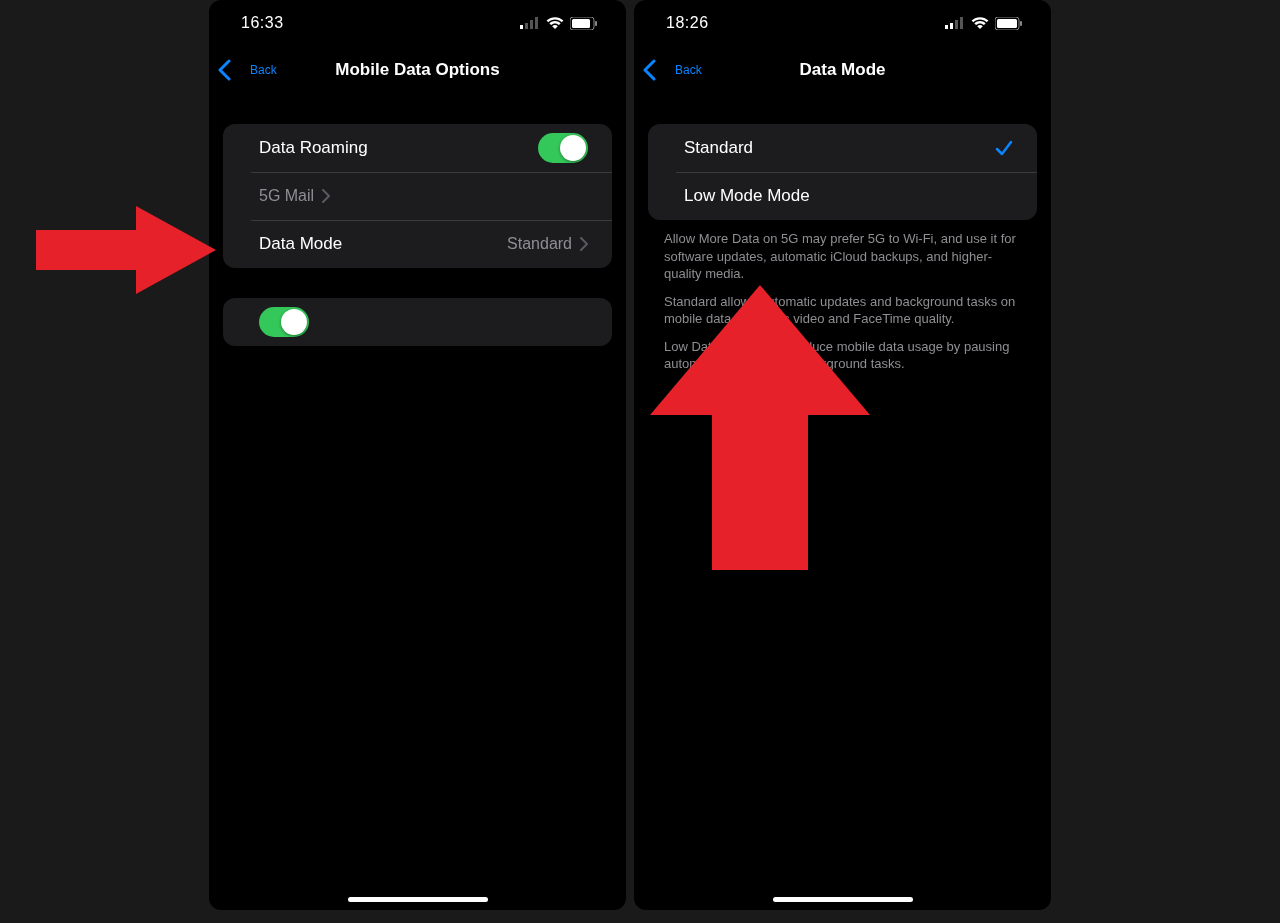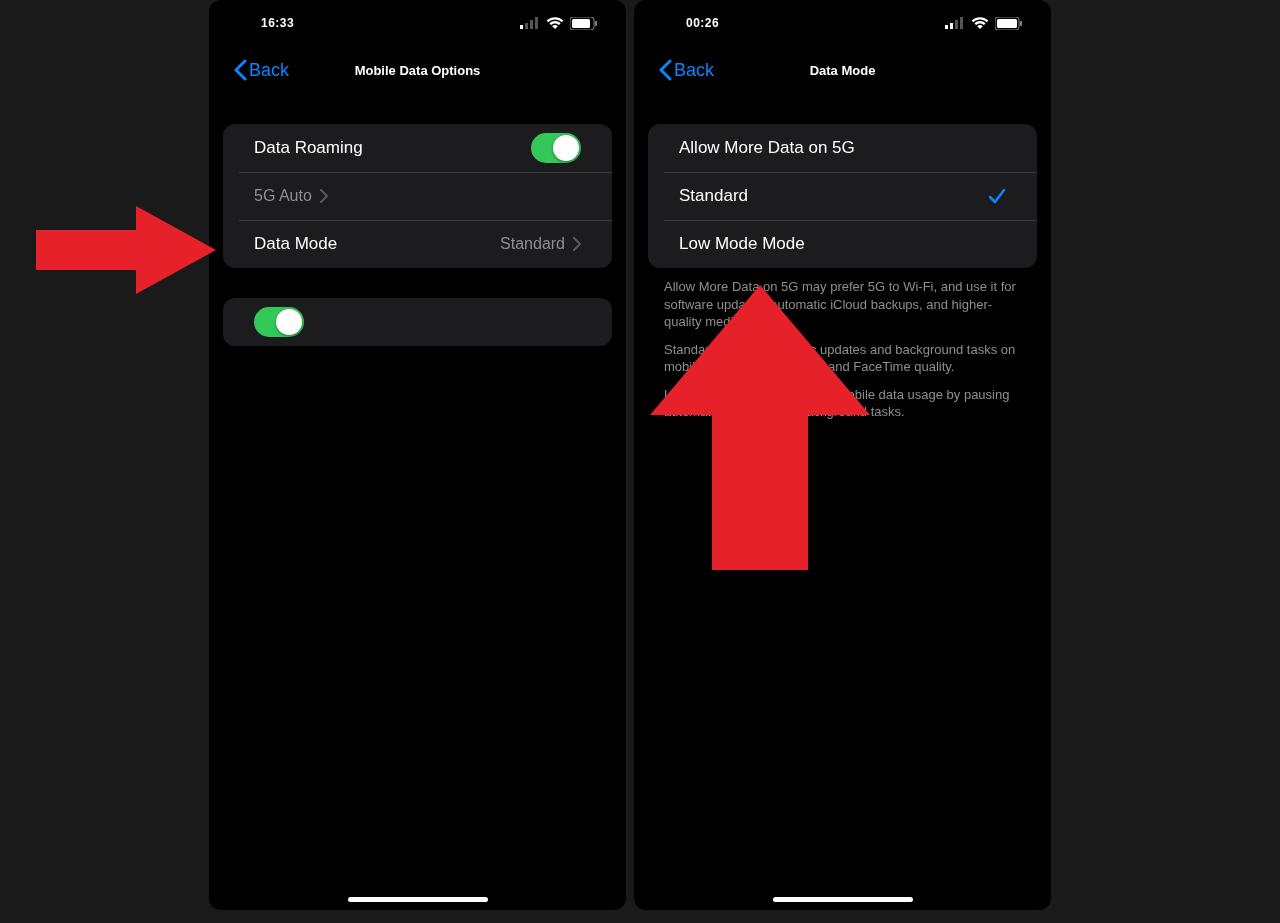--- a/index.html
+++ b/index.html
@@ -19,63 +19,64 @@
   .phone-right { left: 634px; }
 
   
   .status-bar {
     display: flex;
     justify-content: space-between;
     align-items: center;
     height: 46px;
     padding: 0 28px 0 32px;
   }
-  .status-time { font-size: 12px; font-weight: 700; letter-spacing: 0.5px; margin-left: 20px; }
+  .status-time { font-size: 16px; font-weight: 400; letter-spacing: 0.5px; }
   .status-icons { display: flex; align-items: center; gap: 6px; }
   .status-icons svg { display: block; }
 
   
   .nav-bar {
     position: relative;
     height: 48px;
     display: flex;
     align-items: center;
   }
   .back-btn {
     position: absolute;
-    left: 24px;
+    left: 8px;
     display: flex;
     align-items: center;
     color: #0a84ff;
-    font-size: 18px;
-    gap: 2px;
+    font-size: 12px;
+    gap: 19px;
   }
   .back-btn svg { display: block; }
   .nav-title {
     flex: 1;
     text-align: center;
-    font-size: 13px;
+    font-size: 17px;
     font-weight: 600;
     color: #fff;
   }
 
   
   .group {
     margin: 30px 14px 0 14px;
     background: #1c1c1e;
     border-radius: 12px;
     overflow: hidden;
   }
   .row {
     display: flex;
     align-items: center;
     min-height: 48px;
-    padding: 0 31px;
+    padding: 0 24px;
     font-size: 17px;
     position: relative;
+    margin-left: 12px;
   }
   .row + .row::before {
     content: "";
     position: absolute;
     left: 16px; right: 0; top: 0;
     height: 1px;
     background: #3a3a3c;
   }
   .row-label { flex: 1; color: #fff; }
   .row-value { color: #8e8e93; font-size: 16px; margin-right: 8px; }
@@ -163,21 +164,21 @@
     </div>
 
     <div class="group">
       <div class="row">
         <div class="row-label">Data Roaming</div>
         <div class="toggle">
             <div class="knob"></div>
           </div>
       </div>
       <div class="row">
-        <div class="row-value">5G Auto</div>
+        <div class="row-value">5G Mail</div>
         <svg class="chev" width="8" height="14" viewBox="0 0 8 14">
             <path d="M1 1 L7 7 L1 13" stroke="#5a5a5e" stroke-width="2" fill="none" stroke-linecap="round" stroke-linejoin="round"></path>
           </svg>
       </div>
       <div class="row">
         <div class="row-label">Data Mode</div>
         <div class="row-value">Standard</div>
         <svg class="chev" width="8" height="14" viewBox="0 0 8 14">
             <path d="M1 1 L7 7 L1 13" stroke="#5a5a5e" stroke-width="2" fill="none" stroke-linecap="round" stroke-linejoin="round"></path>
           </svg>
@@ -190,21 +191,21 @@
             <div class="knob"></div>
           </div>
       </div>
     </div>
 
     <div class="home-indicator"></div>
   </div>
 
   <div class="phone phone-right">
     <div class="status-bar">
-      <div class="status-time">00:26</div>
+      <div class="status-time">18:26</div>
       <div class="status-icons">
         <svg width="20" height="12" viewBox="0 0 20 12">
             <rect x="0" y="8" width="3" height="4" fill="#fff"></rect>
             <rect x="5" y="6" width="3" height="6" fill="#fff"></rect>
             <rect x="10" y="3" width="3" height="9" fill="#555"></rect>
             <rect x="15" y="0" width="3" height="12" fill="#555"></rect>
           </svg>
         <svg width="18" height="12" viewBox="0 0 18 12">
             <path d="M9 12 L6.2 9.2 C7.7 7.7 10.3 7.7 11.8 9.2 Z" fill="#fff"></path>
             <path d="M3.4 6.4 C6.5 3.3 11.5 3.3 14.6 6.4 L12.9 8.1 C10.7 5.9 7.3 5.9 5.1 8.1 Z" fill="#fff"></path>
@@ -223,23 +224,20 @@
         <svg width="14" height="22" viewBox="0 0 14 22">
             <path d="M12 2 L3 11 L12 20" stroke="#0a84ff" stroke-width="3" fill="none" stroke-linecap="round" stroke-linejoin="round"></path>
           </svg>
         <span>Back</span>
       </div>
       <div class="nav-title">Data Mode</div>
     </div>
 
     <div class="group">
       <div class="row">
-        <div class="row-label">Allow More Data on 5G</div>
-      </div>
-      <div class="row">
         <div class="row-label">Standard</div>
         <svg class="checkmark" width="18" height="18" viewBox="0 0 18 18">
             <path d="M2 10 L7 15 L16 3" stroke="#0a84ff" stroke-width="2.5" fill="none" stroke-linecap="round" stroke-linejoin="round"></path>
           </svg>
       </div>
       <div class="row">
         <div class="row-label">Low Mode Mode</div>
       </div>
     </div>
 

